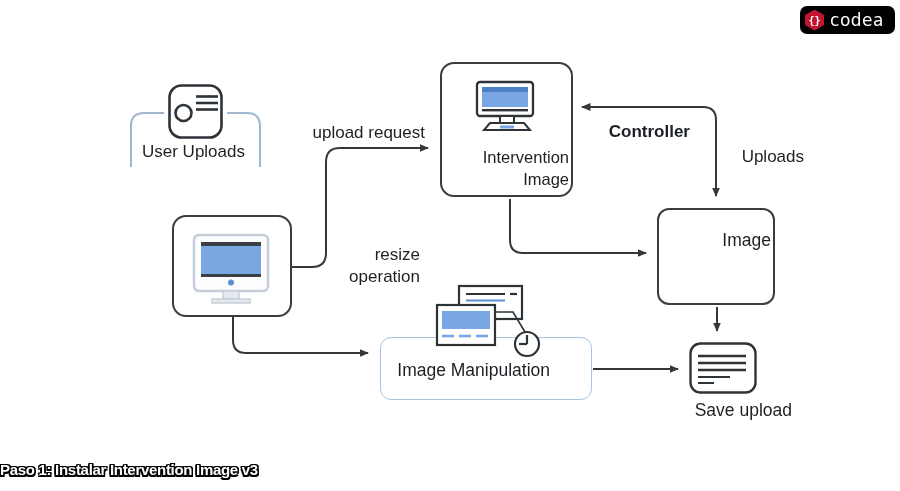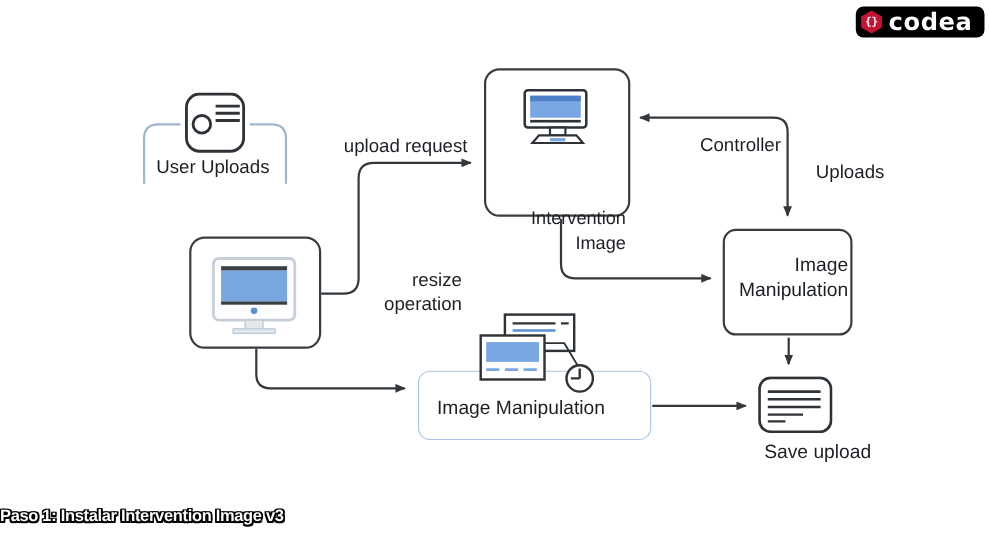--- a/index.html
+++ b/index.html
@@ -16,21 +16,21 @@
   #brand-pill{
     position:absolute;top:6px;right:5px;z-index:5;background:#000;border-radius:7px;
     height:28px;display:flex;align-items:center;gap:5px;padding:0 11px 0 4px;
   }
   #brand-hex{
     width:21px;height:21px;background:#c41431;
     clip-path:polygon(50% 0,95% 26%,95% 74%,50% 100%,5% 74%,5% 26%);
     display:flex;align-items:center;justify-content:center;
   }
   #brand-hex span{color:#fff;font-size:10px;font-weight:700;font-family:"DejaVu Sans Mono",monospace;}
-  #brand-name{color:#fff;font-weight:700;font-size:22px;letter-spacing:.5px;font-family:"DejaVu Sans",sans-serif;}
+  #brand-name{color:#fff;font-weight:400;font-size:17px;letter-spacing:.5px;font-family:"DejaVu Sans",sans-serif;}
   
   #caption{
     position:absolute;left:0;right:0;top:461px;z-index:5;text-align:left;
     font-size:15px;font-weight:700;letter-spacing:-.3px;color:#fff;
     text-shadow:-1.5px -1.5px 0 #000,1.5px -1.5px 0 #000,-1.5px 1.5px 0 #000,1.5px 1.5px 0 #000,
                  0 -1.5px 0 #000,0 1.5px 0 #000,-1.5px 0 0 #000,1.5px 0 0 #000;
   }
 </style>
 </head>
 <body>
@@ -114,32 +114,31 @@
     <line x1="9" y1="21" x2="57" y2="21" stroke="#2e3338" stroke-width="2.4"></line>
     <line x1="9" y1="28" x2="57" y2="28" stroke="#2e3338" stroke-width="2.4"></line>
     <line x1="9" y1="35" x2="41" y2="35" stroke="#2e3338" stroke-width="2"></line>
     <line x1="9" y1="41" x2="25" y2="41" stroke="#2e3338" stroke-width="2"></line>
   </svg>
 
   <div class="label" style="left:131px;top:141px;width:114px;">User Uploads</div>
 
   <div class="label" style="left:285px;top:122px;width:140px;">upload request</div>
 
-  <div class="label" style="left:440px;top:146px;width:129px;font-size:16.5px;margin-top:42px;">
+  <div class="label" style="left:440px;top:146px;width:129px;font-size:16.5px;">
     <div>Intervention</div>
     <div>Image</div>
   </div>
 
-  <div class="label" style="left:618px;top:121px;width:92px;">Controller</div>
+  <div class="label" style="left:598px;top:121px;width:92px;font-weight:bold;">Controller</div>
 
   <div class="label" style="left:728px;top:146px;width:76px;">Uploads</div>
 
   <div class="label" style="left:657px;top:229px;width:114px;font-size:17.5px;line-height:22.5px;">
     <div>Image</div>
-    <div>Manipulation</div>
   </div>
 
   <div class="label" style="left:300px;top:244px;width:120px;">
     <div>resize</div>
     <div>operation</div>
   </div>
 
   <div class="label" style="left:380px;top:359px;width:170px;font-size:17.5px;">Image Manipulation</div>
 
   <div class="label" style="left:657px;top:399px;width:135px;font-size:17.5px;">Save upload</div>

